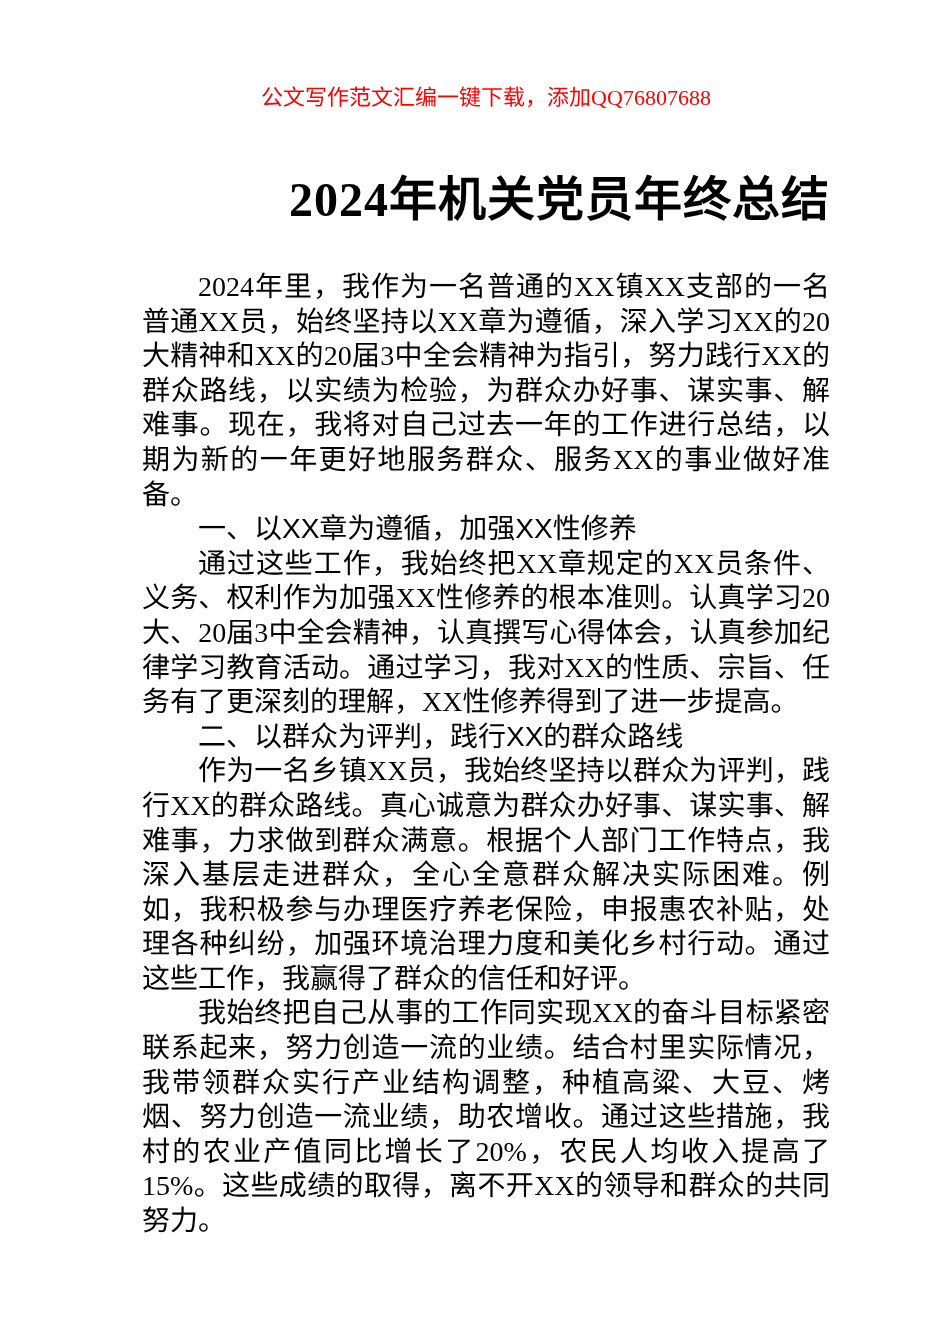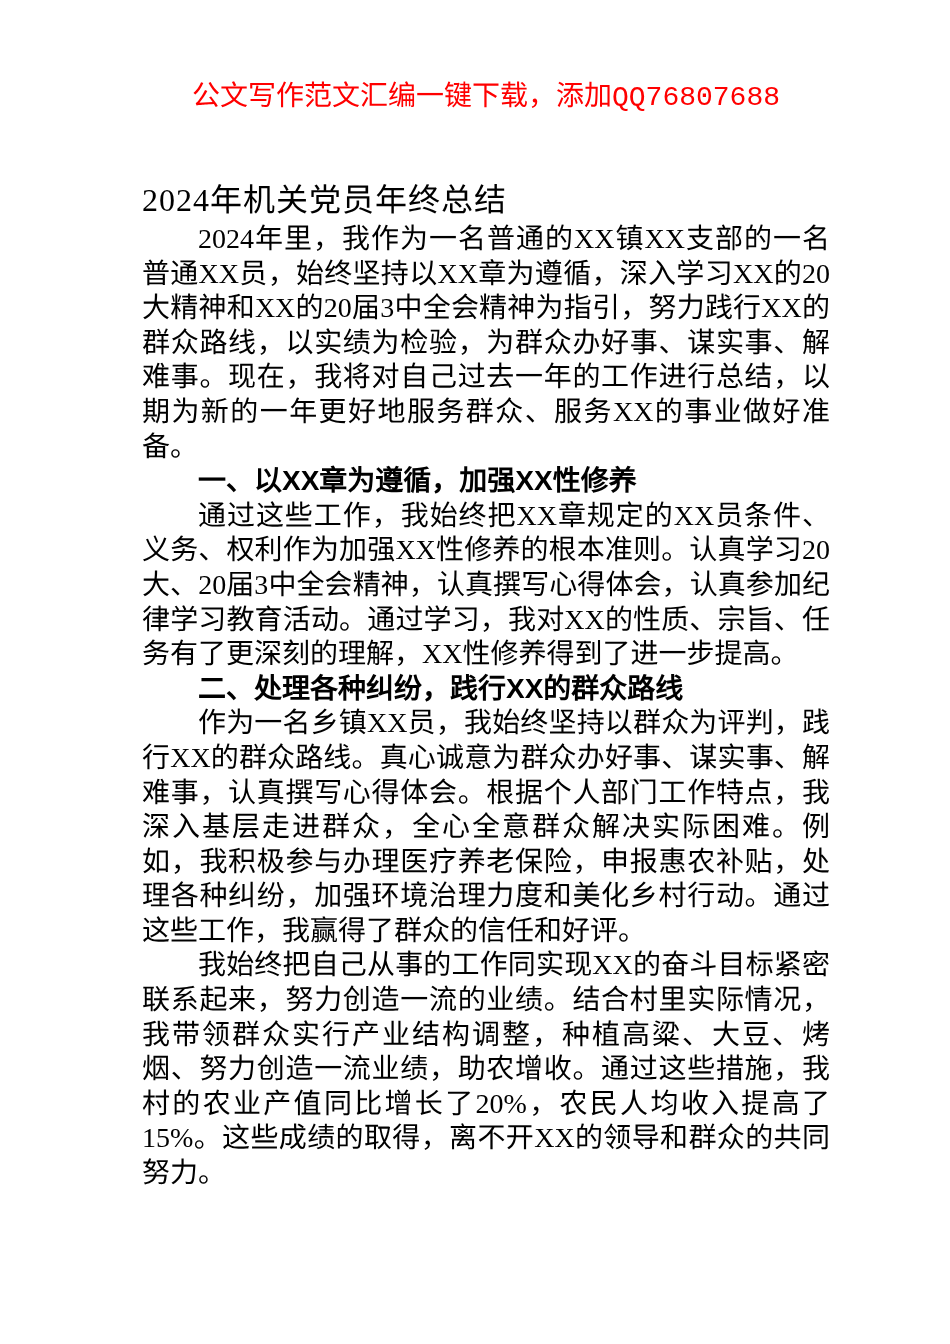--- a/index.html
+++ b/index.html
@@ -14,65 +14,65 @@
     background: var(--page-bg, #ffffff);
     box-sizing: border-box;
     padding-top: 84px;
     overflow: hidden;
   }
   .content {
     width: 688px;
     margin-left: 142px;
   }
   .notice {
-    font-family: Liberation Mono, monospace;
-    font-size: 28px;
+    font-family: Liberation Serif, serif;
+    font-size: 22px;
     line-height: 27px;
     text-align: center;
     color: var(--notice-color, #ff0000);
     white-space: nowrap;
   }
   .doc-title {
     margin-top: 67px;
     font-family: "Liberation Serif", "DejaVu Serif", serif;
-    font-weight: 400;
-    font-size: 32px;
+    font-weight: 700;
+    font-size: 48px;
     line-height: 44px;
-    text-align: left;
+    text-align: right;
     color: var(--text-color, #000000);
     letter-spacing: 1px;
   }
   .doc-body {
+    margin-top: 48px;
     font-family: "Liberation Serif", "DejaVu Serif", serif;
     font-size: 28px;
     line-height: 34.6px;
     color: var(--text-color, #000000);
     text-align: justify;
     text-justify: inter-ideograph;
   }
   .doc-body p {
     margin: 0;
     padding: 0;
     text-indent: 56px;
   }
   .doc-body p.heading {
     font-family: "Liberation Sans", "DejaVu Sans", sans-serif;
     text-align: left;
-    font-weight: bold;
   }
 </style>
 </head>
 <body>
 
 <div class="page">
   <div class="content">
     <div class="notice">公文写作范文汇编一键下载，添加QQ76807688</div>
     <div class="doc-title">2024年机关党员年终总结</div>
     <div class="doc-body">
         <p class="para">2024年里，我作为一名普通的XX镇XX支部的一名普通XX员，始终坚持以XX章为遵循，深入学习XX的20大精神和XX的20届3中全会精神为指引，努力践行XX的群众路线，以实绩为检验，为群众办好事、谋实事、解难事。现在，我将对自己过去一年的工作进行总结，以期为新的一年更好地服务群众、服务XX的事业做好准备。</p>
         <p class="heading">一、以XX章为遵循，加强XX性修养</p>
         <p class="para">通过这些工作，我始终把XX章规定的XX员条件、义务、权利作为加强XX性修养的根本准则。认真学习20大、20届3中全会精神，认真撰写心得体会，认真参加纪律学习教育活动。通过学习，我对XX的性质、宗旨、任务有了更深刻的理解，XX性修养得到了进一步提高。</p>
-        <p class="heading">二、处理各种纠纷，践行XX的群众路线</p>
-        <p class="para">作为一名乡镇XX员，我始终坚持以群众为评判，践行XX的群众路线。真心诚意为群众办好事、谋实事、解难事，认真撰写心得体会。根据个人部门工作特点，我深入基层走进群众，全心全意群众解决实际困难。例如，我积极参与办理医疗养老保险，申报惠农补贴，处理各种纠纷，加强环境治理力度和美化乡村行动。通过这些工作，我赢得了群众的信任和好评。</p>
+        <p class="heading">二、以群众为评判，践行XX的群众路线</p>
+        <p class="para">作为一名乡镇XX员，我始终坚持以群众为评判，践行XX的群众路线。真心诚意为群众办好事、谋实事、解难事，力求做到群众满意。根据个人部门工作特点，我深入基层走进群众，全心全意群众解决实际困难。例如，我积极参与办理医疗养老保险，申报惠农补贴，处理各种纠纷，加强环境治理力度和美化乡村行动。通过这些工作，我赢得了群众的信任和好评。</p>
         <p class="para">我始终把自己从事的工作同实现XX的奋斗目标紧密联系起来，努力创造一流的业绩。结合村里实际情况，我带领群众实行产业结构调整，种植高粱、大豆、烤烟、努力创造一流业绩，助农增收。通过这些措施，我村的农业产值同比增长了20%，农民人均收入提高了15%。这些成绩的取得，离不开XX的领导和群众的共同努力。</p>
       </div>
   </div>
 </div>
 
 </body></html>

